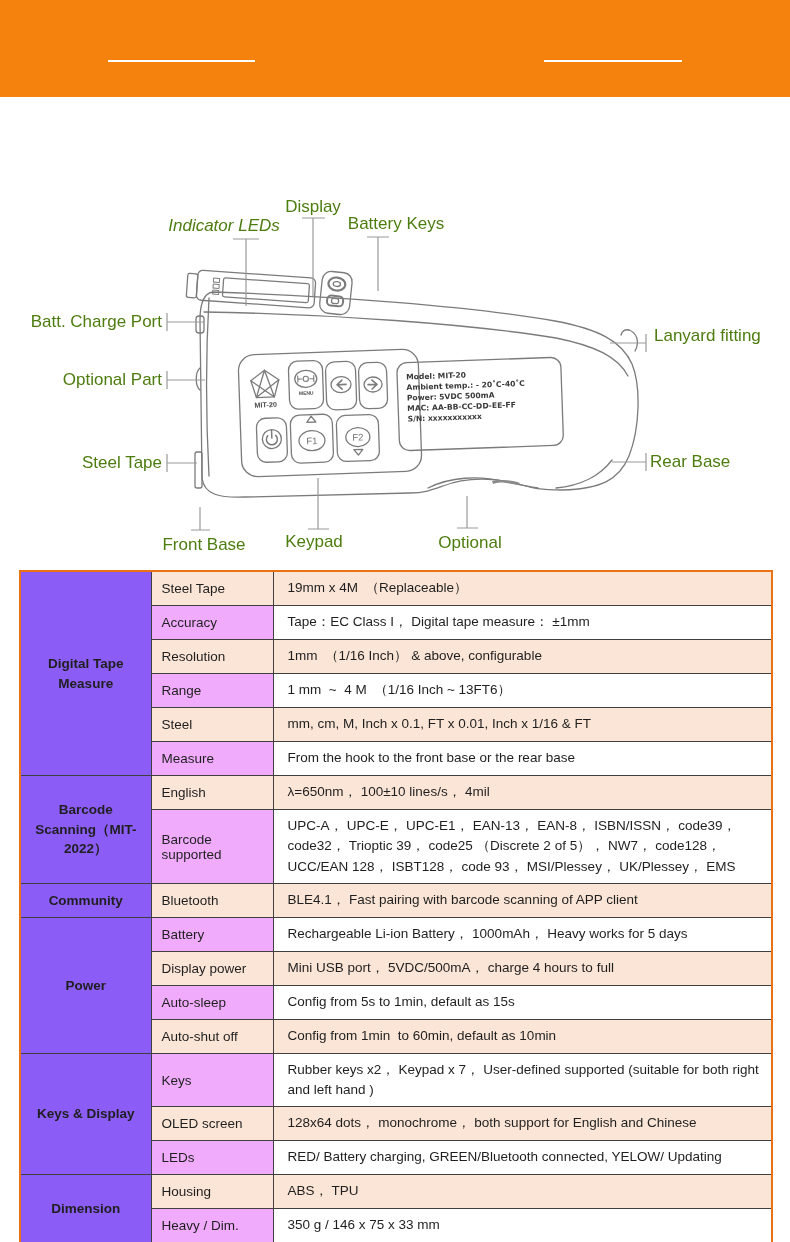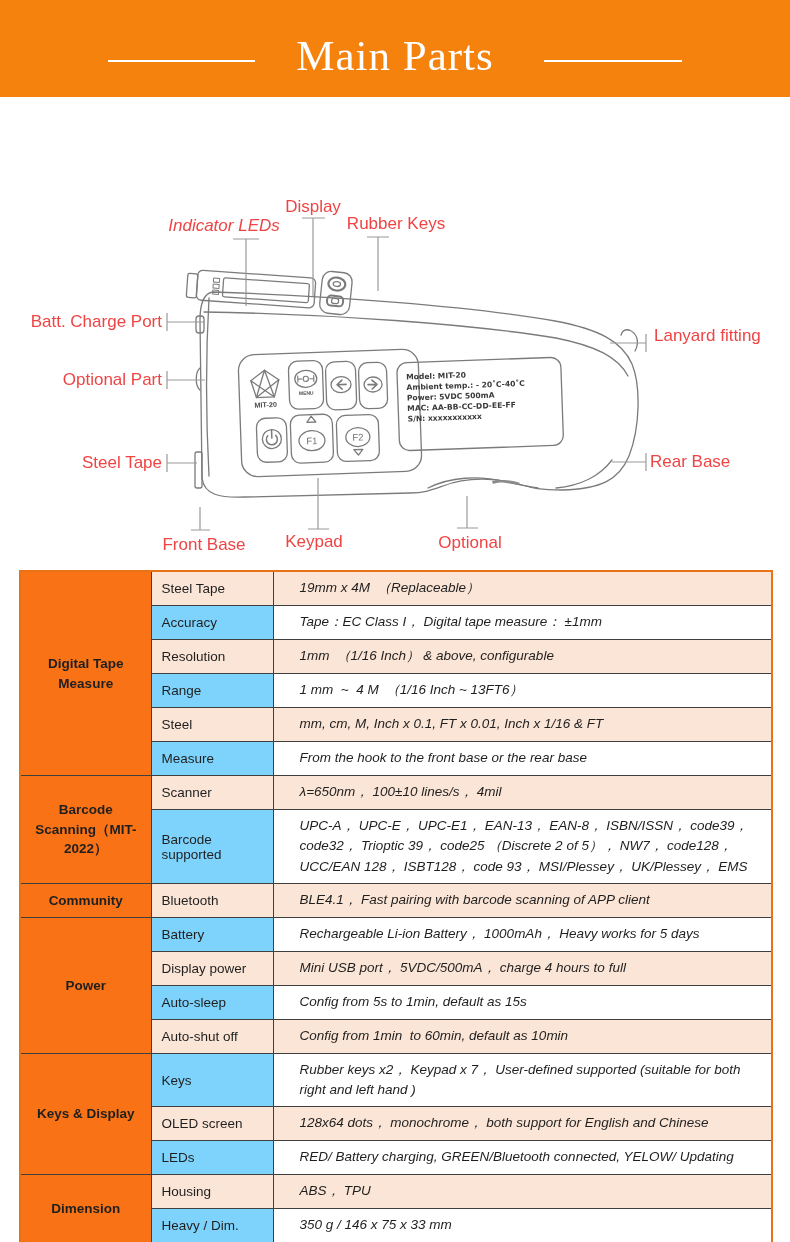--- a/index.html
+++ b/index.html
@@ -13,53 +13,52 @@
     position:absolute;top:31px;left:0;width:100%;text-align:center;
     font-family:"Liberation Serif",serif;font-size:43px;color:#ffffff;letter-spacing:1px;
   }
   .hdr .rule{position:absolute;top:60px;height:2px;background:#ffffff;}
   .hdr .rule.left{left:108px;width:147px;}
   .hdr .rule.right{left:544px;width:138px;}
   
   .diagram{position:absolute;left:0;top:180px;width:790px;height:385px;}
   .diagram svg{position:absolute;left:0;top:0;}
   .dlabel{
-    position:absolute;font-size:17px;line-height:1.15;color:#ef4444;white-space:nowrap;
+    position:absolute;font-size:17px;line-height:1.15;color:#4d7c0f;white-space:nowrap;
   }
   .cc{transform:translateX(-50%);}
   .ra{left:0;width:162px;text-align:right;}
   
   .spec-wrap{position:absolute;left:19px;top:570px;width:752px;}
   table.spec{
     border-collapse:collapse;table-layout:fixed;width:752px;
     border:2px solid #ea7216;border-bottom:3px solid #ea7216;
   }
   table.spec td{
     border:1px solid #3f3f3f;font-size:13.5px;color:#1f1f1f;
     vertical-align:middle;overflow:hidden;
   }
   td.cat{
-    background:#f97316;color:#ffffff;font-weight:bold;font-size:15px;
+    background:#8b5cf6;color:#ffffff;font-weight:bold;font-size:15px;
     text-align:center;line-height:1.45;padding:0 8px;
     border-left:none;border-top:3px solid #ffffff;border-bottom:none;
   }
   tr.first td.cat{border-top:none;}
-  td.param{padding:0 4px 0 10px;background:#7dd3fc;}
-  td.value{padding:2px 6px 2px 26px;background:#ffffff;white-space:pre-wrap;line-height:1.5;font-style:italic;}
+  td.param{padding:0 4px 0 10px;background:#f0abfc;}
+  td.value{padding:2px 6px 2px 14px;background:#ffffff;white-space:pre-wrap;line-height:1.5;}
   tr.peach td.param, tr.peach td.value{background:#fbe5d6;}
   tr.r1 td{height:29px;}
   tr.r2 td{height:48px;}
   tr.r3 td{height:69px;}
 </style>
 </head>
 <body>
 
 <div class="hdr">
   <div class="rule left"></div>
-  <div class="title">Main Parts</div>
   <div class="rule right"></div>
 </div>
 
 <div class="diagram">
   <svg width="790" height="385" viewBox="0 0 790 385">
     <g fill="none" stroke="#7b7b7b" stroke-width="1.3" stroke-linecap="round" stroke-linejoin="round">
 
       <g>
         <path d="M 213,112 C 330,116 470,126 555,141 C 598,149 622,161 632,184 C 641,206 640,248 629,276 C 619,300 601,309 562,310 C 540,310 532,308 522,305 C 498,298 468,296 443,306 C 432,310 424,313 410,313 L 245,317 C 220,318 204,315 202,298 L 200,140 C 200,122 205,113 213,112 Z"></path>
         <path d="M 204,132 C 330,134 470,144 556,158 C 596,166 618,177 628,196"></path>
@@ -170,21 +169,21 @@
       <path d="M 610,163 H 646 M 646,154 V 172"></path>
       <path d="M 612,282 H 646 M 646,273 V 291"></path>
       <path d="M 200,327 V 350 M 191,350 H 210"></path>
       <path d="M 318,298 V 349 M 308,349 H 329"></path>
       <path d="M 467,316 V 348 M 457,348 H 478"></path>
     </g>
   </svg>
 
   <div class="dlabel cc" style="left:313px;top:17px;">Display</div>
   <div class="dlabel cc" style="left:224px;top:36px;font-style:italic;">Indicator LEDs</div>
-  <div class="dlabel cc" style="left:396px;top:34px;">Rubber Keys</div>
+  <div class="dlabel cc" style="left:396px;top:34px;">Battery Keys</div>
   <div class="dlabel ra" style="top:132px;">Batt. Charge Port</div>
   <div class="dlabel ra" style="top:190px;">Optional Part</div>
   <div class="dlabel ra" style="top:273px;">Steel Tape</div>
   <div class="dlabel" style="left:654px;top:146px;">Lanyard fitting</div>
   <div class="dlabel" style="left:650px;top:272px;">Rear Base</div>
   <div class="dlabel cc" style="left:204px;top:355px;">Front Base</div>
   <div class="dlabel cc" style="left:314px;top:352px;">Keypad</div>
   <div class="dlabel cc" style="left:470px;top:353px;">Optional</div>
 </div>
 
@@ -218,21 +217,21 @@
         <td class="param">Steel</td>
         <td class="value">mm, cm, M, Inch x 0.1, FT x 0.01, Inch x 1/16 &amp; FT</td>
       </tr>
       <tr class="r1">
         <td class="param">Measure</td>
         <td class="value">From the hook to the front base or the rear base</td>
       </tr>
 
       <tr class="r1 peach">
         <td class="cat" rowspan="2">Barcode Scanning（MIT-2022）</td>
-        <td class="param">Scanner</td>
+        <td class="param">English</td>
         <td class="value">λ=650nm， 100±10 lines/s， 4mil</td>
       </tr>
       <tr class="r3">
         <td class="param">Barcode supported</td>
         <td class="value">UPC-A， UPC-E， UPC-E1， EAN-13， EAN-8， ISBN/ISSN， code39， code32， Trioptic 39， code25 （Discrete 2 of 5）， NW7， code128， UCC/EAN 128， ISBT128， code 93， MSI/Plessey， UK/Plessey， EMS</td>
       </tr>
 
       <tr class="r1 peach">
         <td class="cat">Community</td>
         <td class="param">Bluetooth</td>

